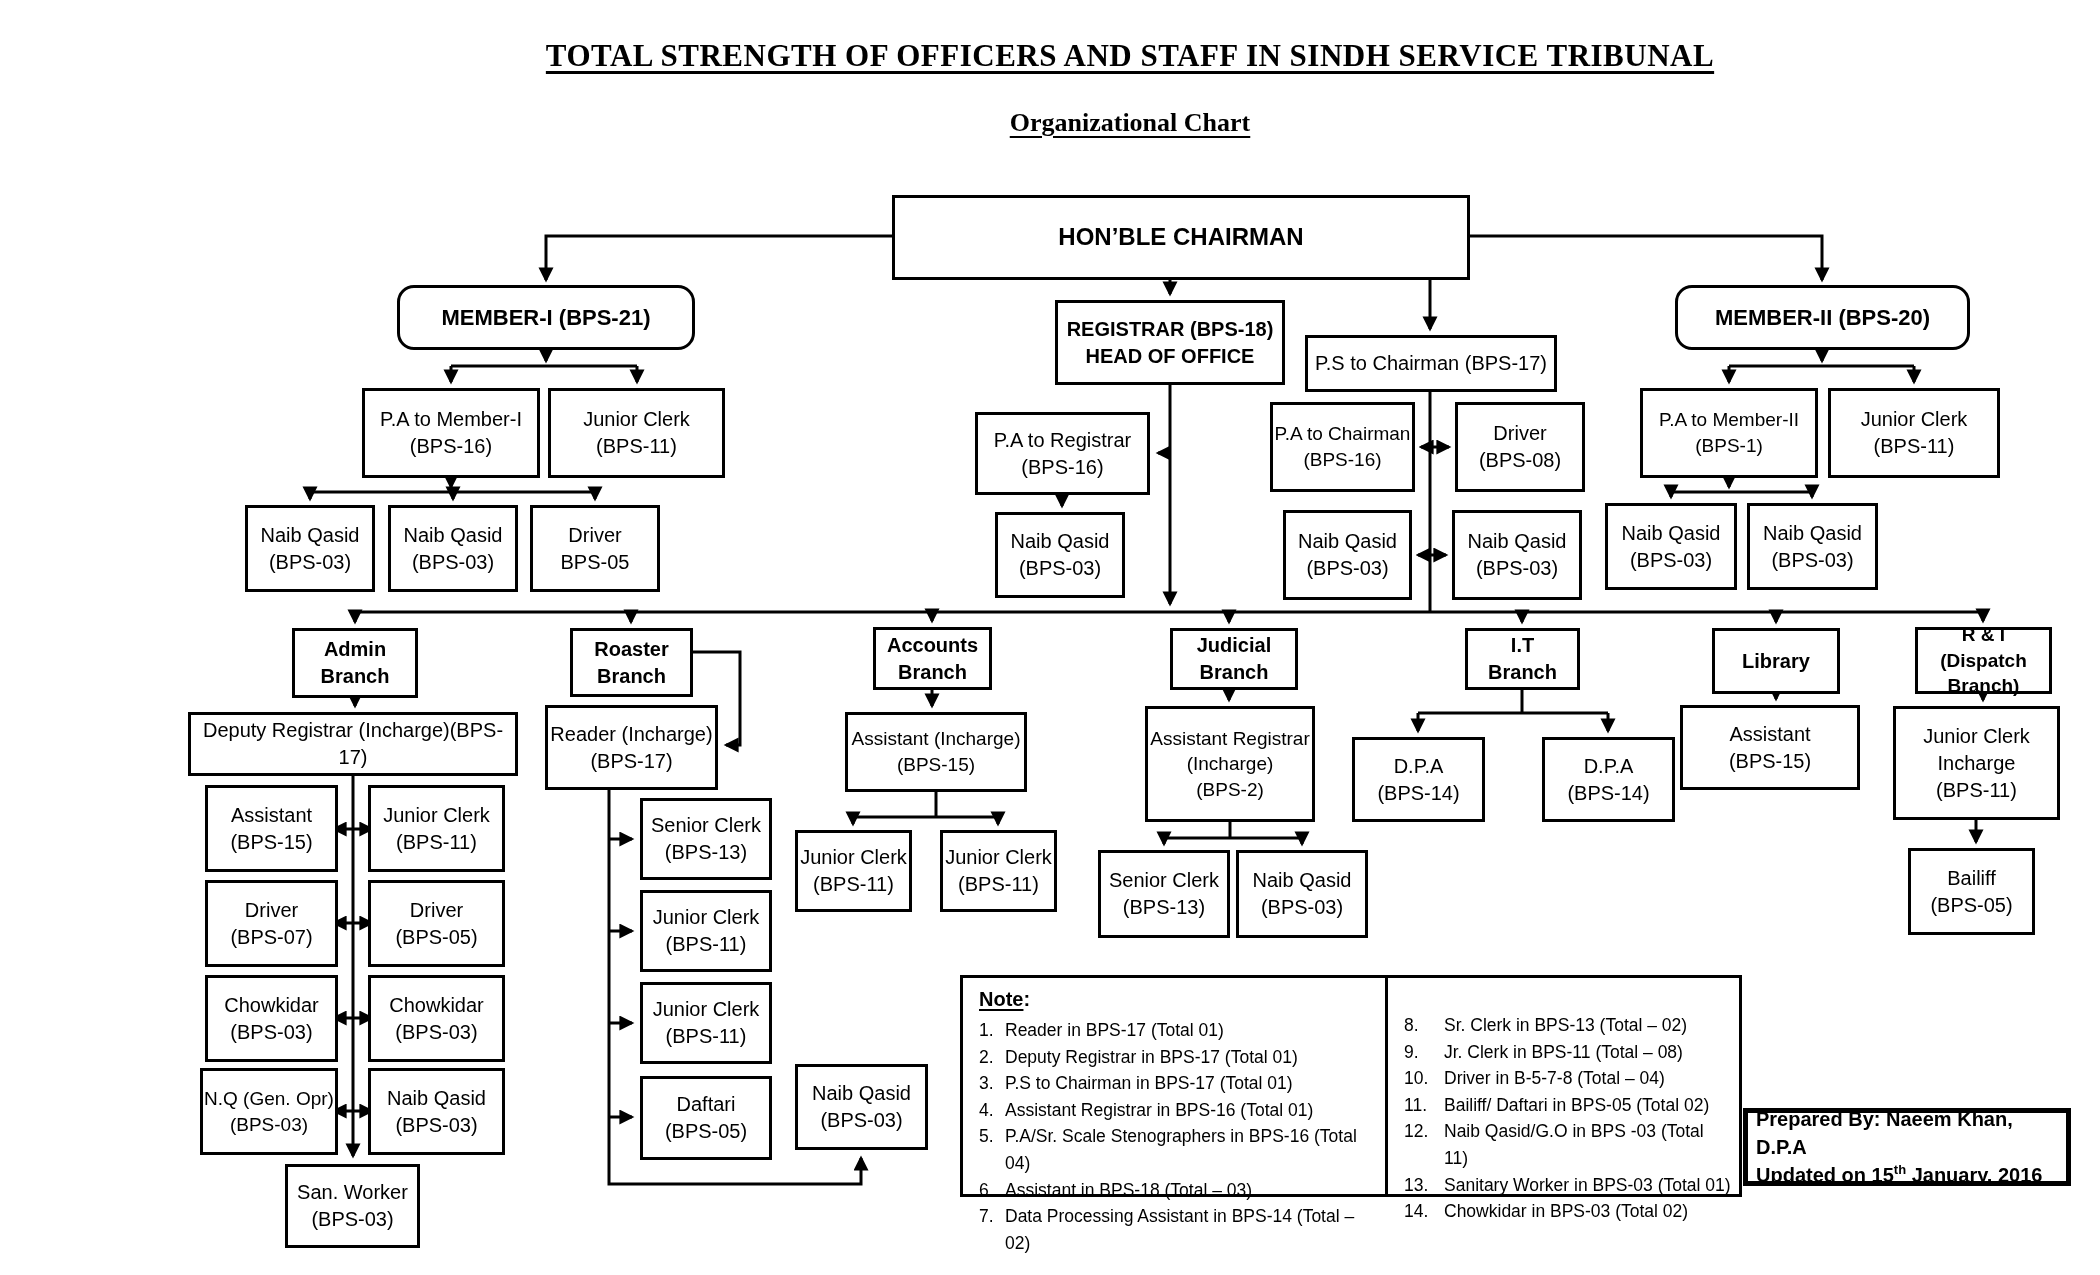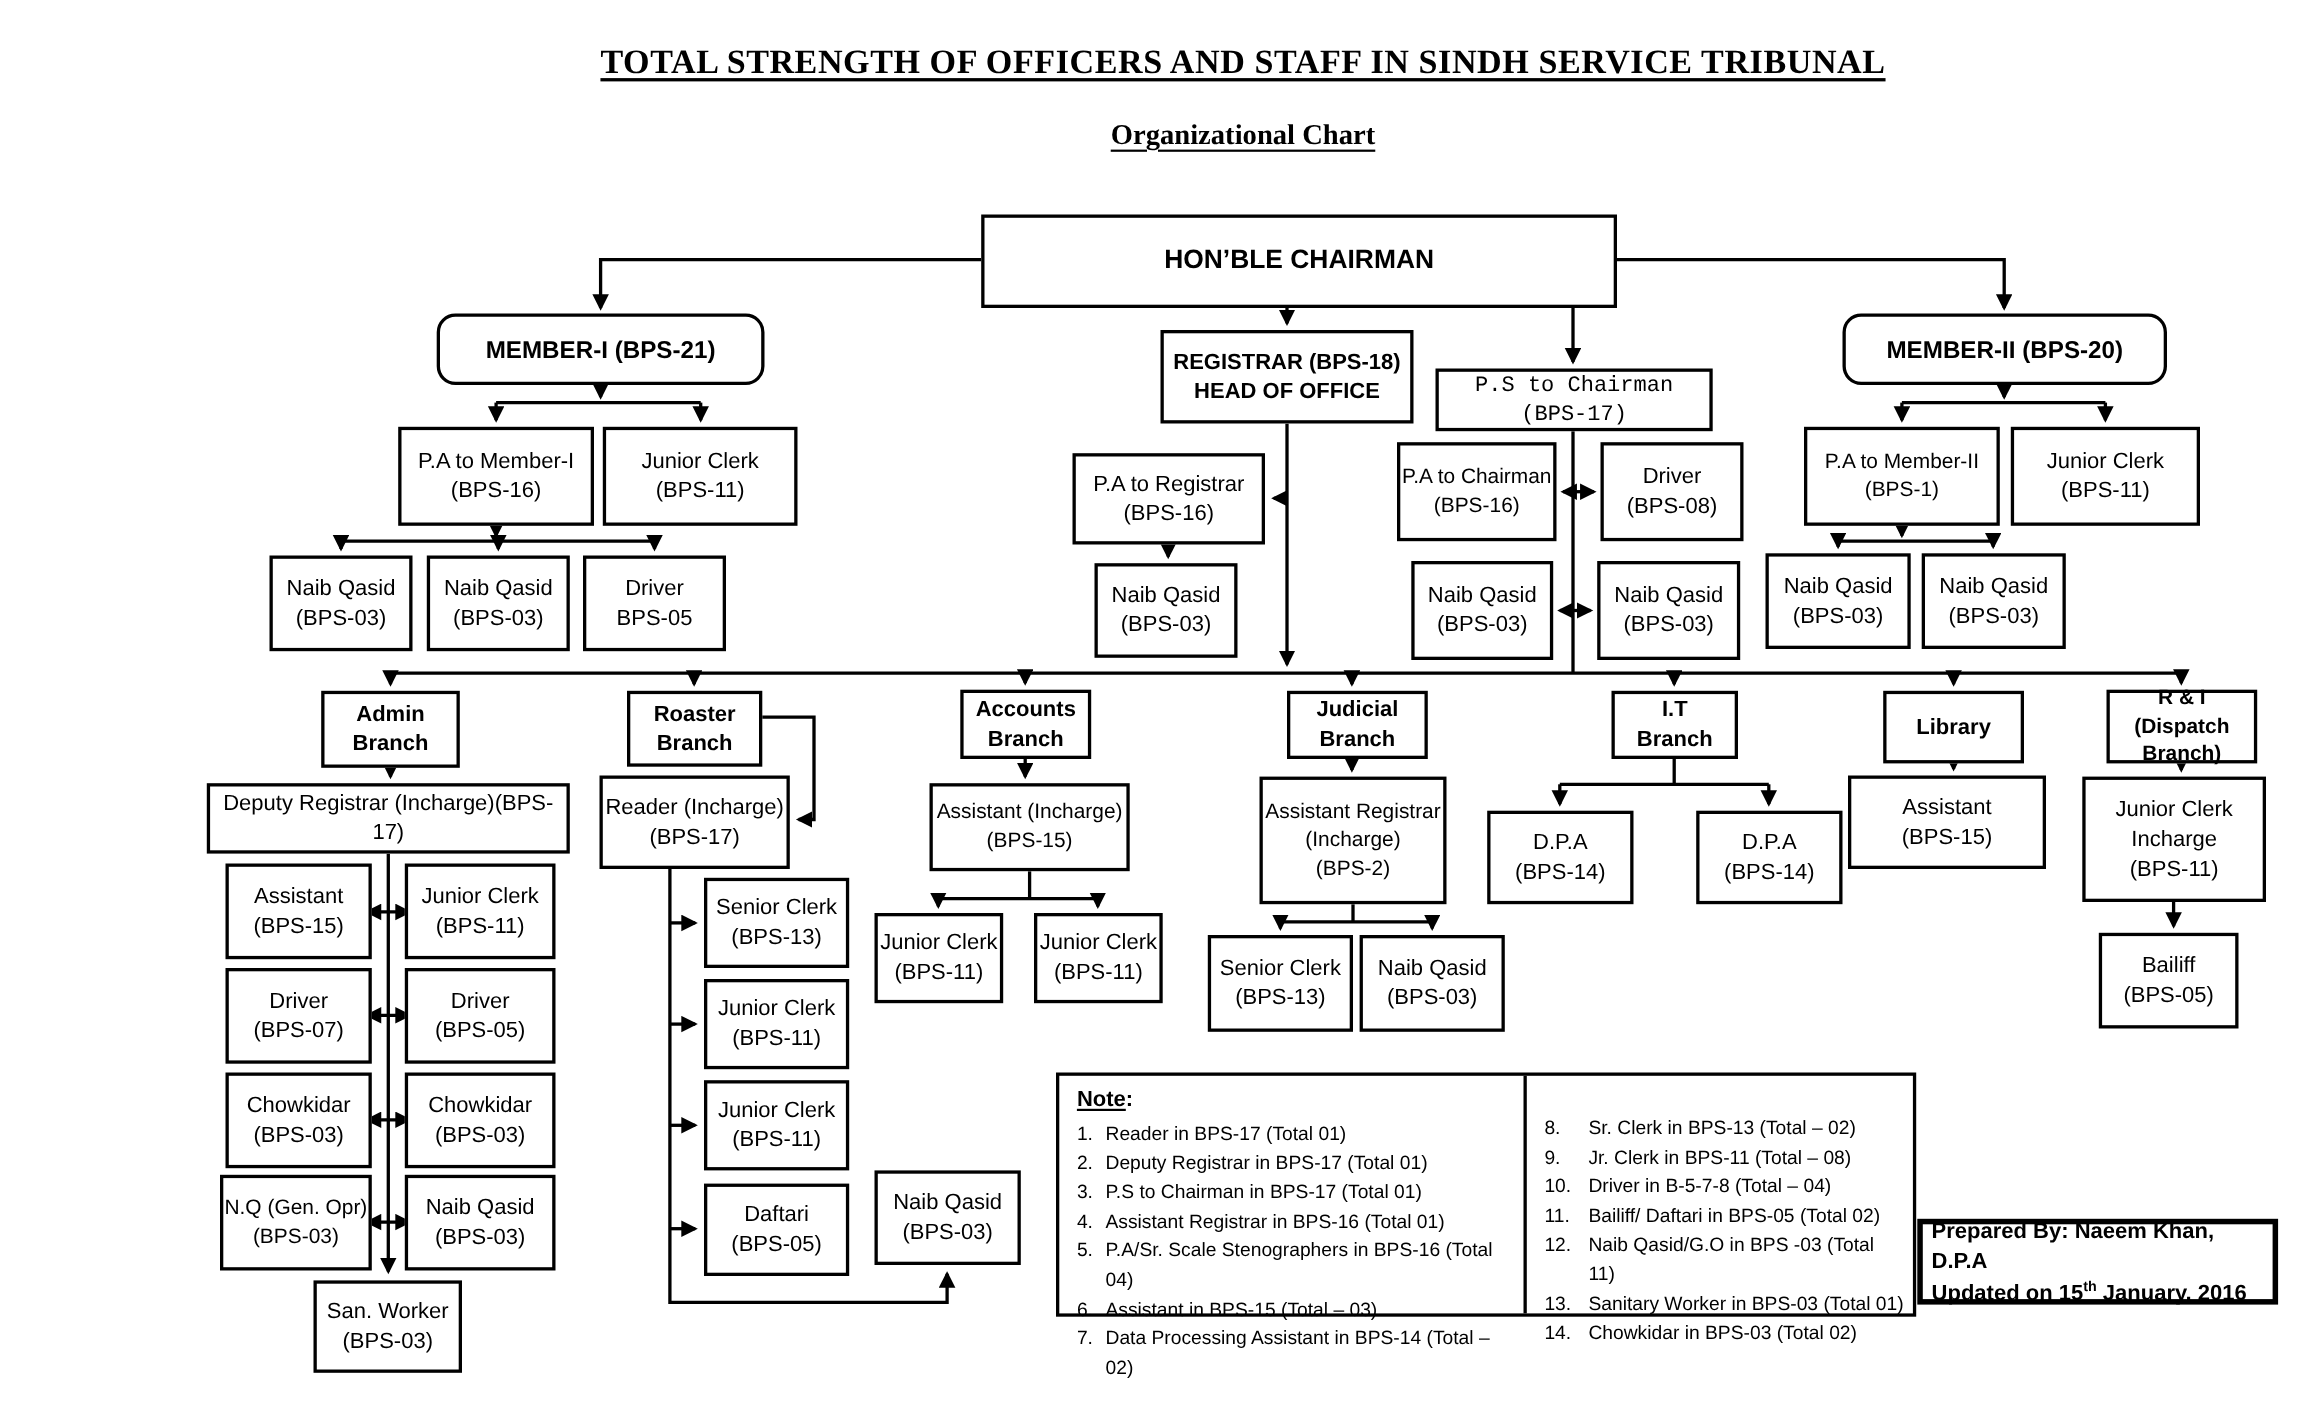--- a/index.html
+++ b/index.html
@@ -128,21 +128,21 @@
 
     <path class="ln" d="M1776 694 V699" marker-end="url(#ae)"></path>
     <path class="ln" d="M1983 694 V700" marker-end="url(#ae)"></path>
     <path class="ln" d="M1976 820 V842" marker-end="url(#ae)"></path>
   </svg>
 
   <div class="n b f24" style="left:892px;top:195px;width:578px;height:85px;">HON’BLE CHAIRMAN</div>
   <div class="n b f22" style="left:397px;top:285px;width:298px;height:65px;">MEMBER-I (BPS-21)</div>
   <div class="n b" style="left:1055px;top:300px;width:230px;height:85px;">REGISTRAR (BPS-18)
 HEAD OF OFFICE</div>
-  <div class="n" style="left:1305px;top:335px;width:252px;height:57px;font-family:Liberation Mono, monospace;">P.S to Chairman (BPS-17)</div>
+  <div class="n" style="left:1305px;top:335px;width:252px;height:57px;">P.S to Chairman (BPS-17)</div>
   <div class="n b f22" style="left:1675px;top:285px;width:295px;height:65px;">MEMBER-II (BPS-20)</div>
 
   <div class="n" style="left:362px;top:388px;width:178px;height:90px;">P.A to Member-I
 (BPS-16)</div>
   <div class="n" style="left:548px;top:388px;width:177px;height:90px;">Junior Clerk
 (BPS-11)</div>
   <div class="n" style="left:975px;top:412px;width:175px;height:83px;">P.A to Registrar
 (BPS-16)</div>
   <div class="n f19" style="left:1270px;top:402px;width:145px;height:90px;">P.A to Chairman
 (BPS-16)</div>
@@ -246,21 +246,21 @@
 (BPS-05)</div>
 
   <div class="notebox">
     <div class="notecol-l">
       <div class="notetitle"><span class="u">Note</span><span>:</span></div>
       <div class="note-item"><span class="num">1.</span><span>Reader in BPS-17 (Total 01)</span></div>
       <div class="note-item"><span class="num">2.</span><span>Deputy Registrar in BPS-17 (Total 01)</span></div>
       <div class="note-item"><span class="num">3.</span><span>P.S to Chairman in BPS-17 (Total 01)</span></div>
       <div class="note-item"><span class="num">4.</span><span>Assistant Registrar in BPS-16 (Total 01)</span></div>
       <div class="note-item"><span class="num">5.</span><span>P.A/Sr. Scale Stenographers in BPS-16 (Total 04)</span></div>
-      <div class="note-item"><span class="num">6.</span><span>Assistant in BPS-15 (Total – 03)</span></div>
+      <div class="note-item"><span class="num">6.</span><span>Assistant in BPS-18 (Total – 03)</span></div>
       <div class="note-item"><span class="num">7.</span><span>Data Processing Assistant in BPS-14 (Total – 02)</span></div>
     </div>
     <div class="notecol-r">
       <div class="note-item"><span class="num">8.</span><span>Sr. Clerk in BPS-13 (Total – 02)</span></div>
       <div class="note-item"><span class="num">9.</span><span>Jr. Clerk in BPS-11 (Total – 08)</span></div>
       <div class="note-item"><span class="num">10.</span><span>Driver in B-5-7-8 (Total – 04)</span></div>
       <div class="note-item"><span class="num">11.</span><span>Bailiff/ Daftari in BPS-05 (Total 02)</span></div>
       <div class="note-item"><span class="num">12.</span><span>Naib Qasid/G.O in BPS -03 (Total 11)</span></div>
       <div class="note-item"><span class="num">13.</span><span>Sanitary Worker in BPS-03 (Total 01)</span></div>
       <div class="note-item"><span class="num">14.</span><span>Chowkidar in BPS-03 (Total 02)</span></div>

